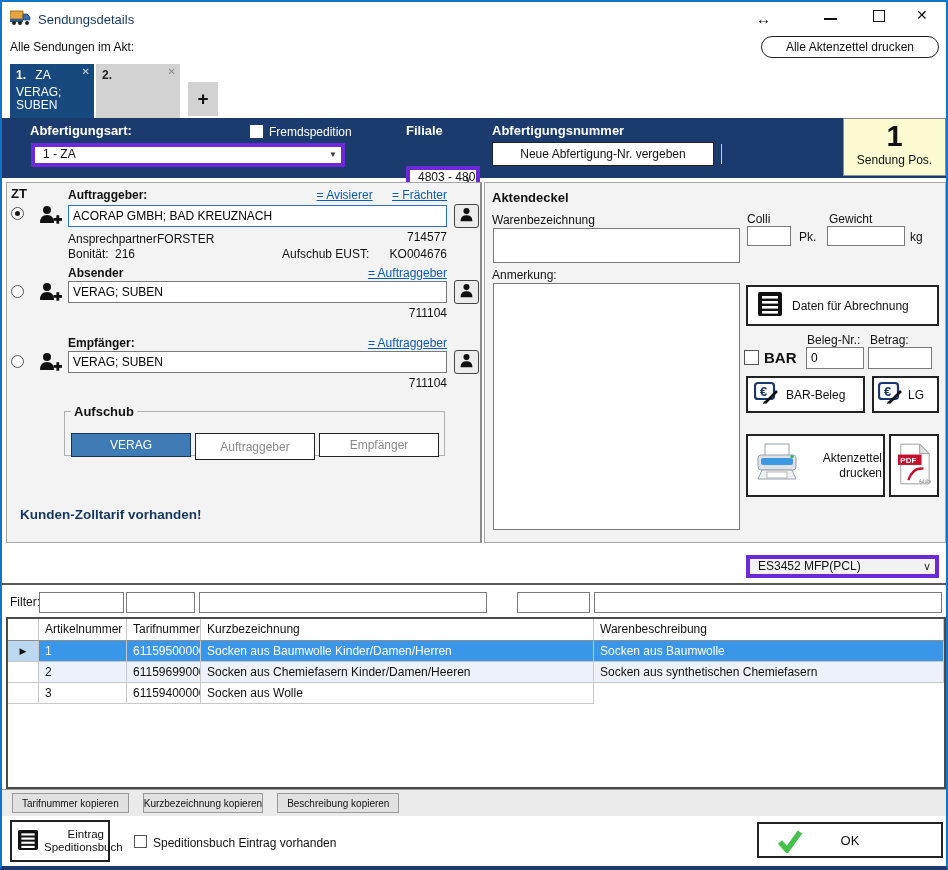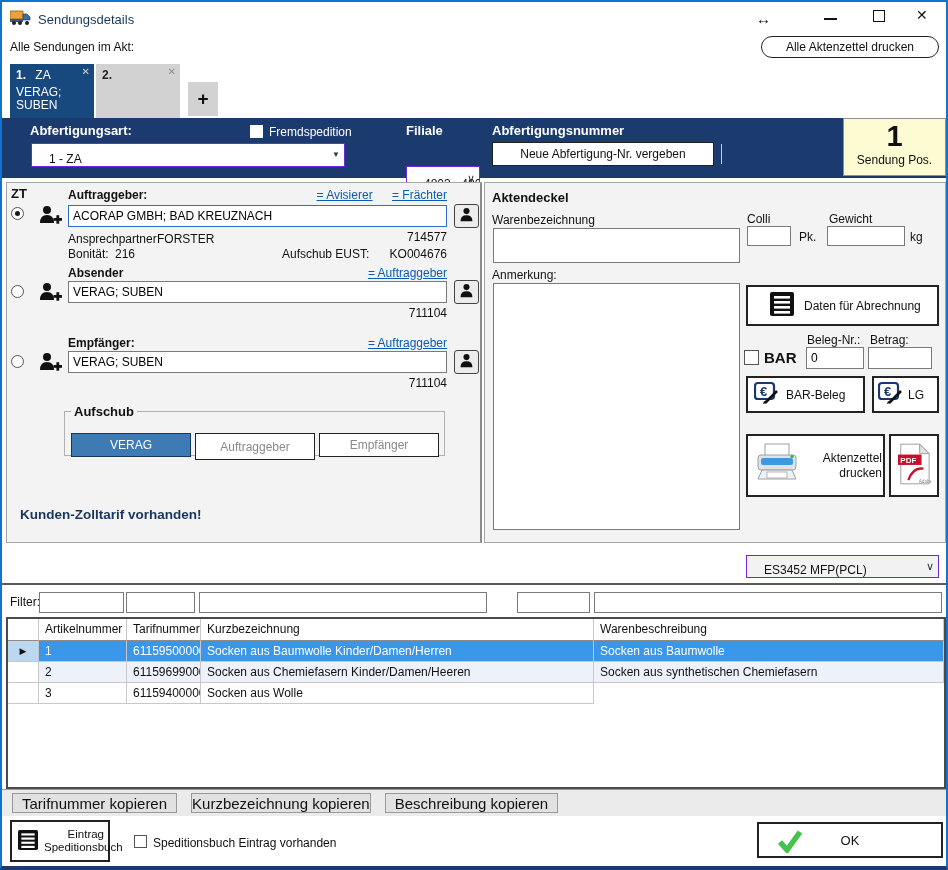--- a/index.html
+++ b/index.html
@@ -9,31 +9,31 @@
             border:2px solid #1273cf; border-bottom:4px solid #1b3a6d; overflow:hidden; }
   .abs { position:absolute; }
   .lbl { white-space:nowrap; }
   .bold { font-weight:bold; }
   .link { color:#0b5bb5; text-decoration:underline; cursor:pointer; white-space:nowrap; }
   .txt { background:#fff; border:1px solid #7a7a7a; font-family:inherit; font-size:12px; padding:1px 4px; }
   .txt.focus { border:1px solid #2e6fce; }
   .btn-plain { background:#fff; border:1px solid #222; display:flex; align-items:center; justify-content:center;
                font-size:12px; cursor:pointer; }
   .btn-gray { background:#e1e1e1; border:1px solid #999; display:flex; align-items:center; justify-content:center;
-              font-size:15px; cursor:pointer; }
+              font-size:10px; cursor:pointer; }
   .panel { background:#f3f3f3; border:1px solid #a6a6a6; }
   .radio { width:13px; height:13px; border:1px solid #555; border-radius:50%; background:#fff; display:inline-flex;
            align-items:center; justify-content:center; }
   .radio.sel::after { content:""; width:5px; height:5px; border-radius:50%; background:#1a1a1a; }
   .chk { width:13px; height:13px; border:1px solid #555; background:#fff; display:inline-block; }
   .person-btn { background:#ececec; border:1px solid #444; border-radius:3px; display:flex;
                 align-items:center; justify-content:center; cursor:pointer; }
   .bluebar { background:#1b3a6d; }
-  .combo { background:#fff; border:1px solid #6d28d9; display:flex; align-items:flex-end; font-size:12px;
-           padding-left:17px; position:relative; cursor:pointer; overflow:hidden; white-space:nowrap; }
+  .combo { background:#fff; border:4px solid #6d28d9; display:flex; align-items:flex-start; font-size:12px;
+           padding-left:8px; position:relative; cursor:pointer; overflow:hidden; white-space:nowrap; }
   .combo .chev { position:absolute; right:4px; top:50%; transform:translateY(-54%); color:#333; font-size:11px; }
   .tab { position:absolute; top:62px; height:54px; width:84px; padding:4px 6px; cursor:pointer; }
   .tab .x { position:absolute; top:2px; right:4px; font-size:10px; }
   .grid-row { display:grid; grid-template-columns:31px 88px 74px 393px 1fr; }
   .grid-row > div { border-right:1px solid #c8c8c8; border-bottom:1px solid #c8c8c8; padding-left:6px;
                     line-height:20px; height:21px; overflow:hidden; white-space:nowrap; }
   .grid-row.hdr > div { height:22px; line-height:21px; border-bottom:1px solid #8c8c8c; background:#fff; }
   .grid-row.sel > div { background:#3a96e8; color:#fff; }
   .grid-row.sel > div.gut { background:#bcd8f0; color:#111; }
   .grid-row.alt > div { background:#edf1fa; }
@@ -209,21 +209,21 @@
   <textarea class="abs txt" style="left: 491px; top: 226px; width: 247px; height: 35px; resize: none;"></textarea>
   <div class="abs lbl" style="left:745px; top:210px;">Colli</div>
   <input class="abs txt" style="left: 745px; top: 224px; width: 44px; height: 20px;">
   <div class="abs lbl" style="left:797px; top:228px;">Pk.</div>
   <div class="abs lbl" style="left:827px; top:210px;">Gewicht</div>
   <input class="abs txt" style="left: 825px; top: 224px; width: 78px; height: 20px;">
   <div class="abs lbl" style="left:908px; top:228px;">kg</div>
   <div class="abs lbl" style="left:490px; top:266px;">Anmerkung:</div>
   <textarea class="abs txt" style="left: 491px; top: 281px; width: 247px; height: 247px; resize: none;"></textarea>
 
-  <div class="abs btn-plain" style="left:744px; top:283px; width:193px; height:41px; border-width:2px; justify-content:flex-start;padding-left:12px;">
+  <div class="abs btn-plain" style="left:744px; top:283px; width:193px; height:41px; border-width:2px; justify-content:flex-start;">
     <span style="margin:0 10px 0 10px;">
       <svg width="24" height="24" viewBox="0 0 24 24">
           <rect width="24" height="24" rx="2" fill="#111"></rect>
         <rect x="4" y="4" width="16" height="2.6" fill="#fff"></rect>
           <rect x="4" y="9" width="16" height="2.6" fill="#fff"></rect>
         <rect x="4" y="14" width="16" height="2.6" fill="#fff"></rect>
           <rect x="4" y="19" width="16" height="2.6" fill="#fff"></rect>
         </svg>
     </span>
     <span>Daten für Abrechnung</span>

